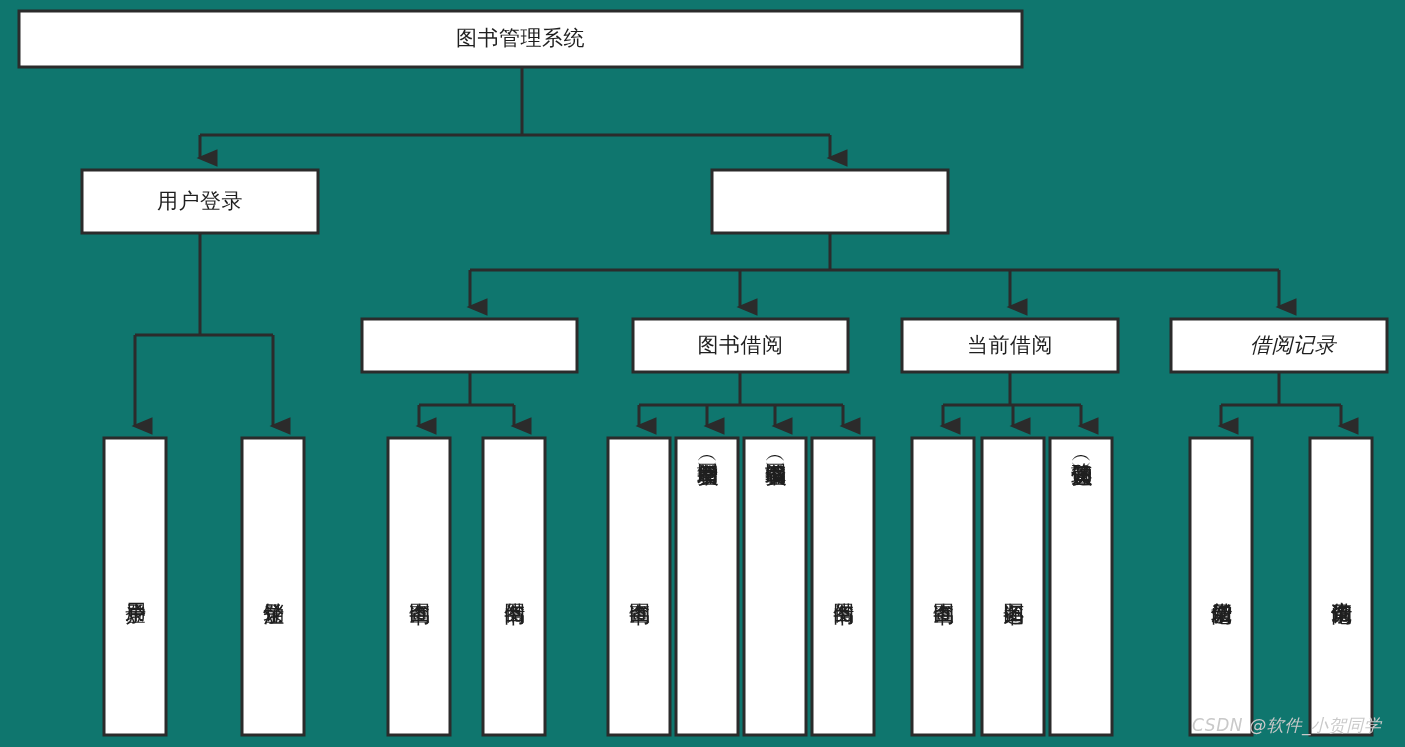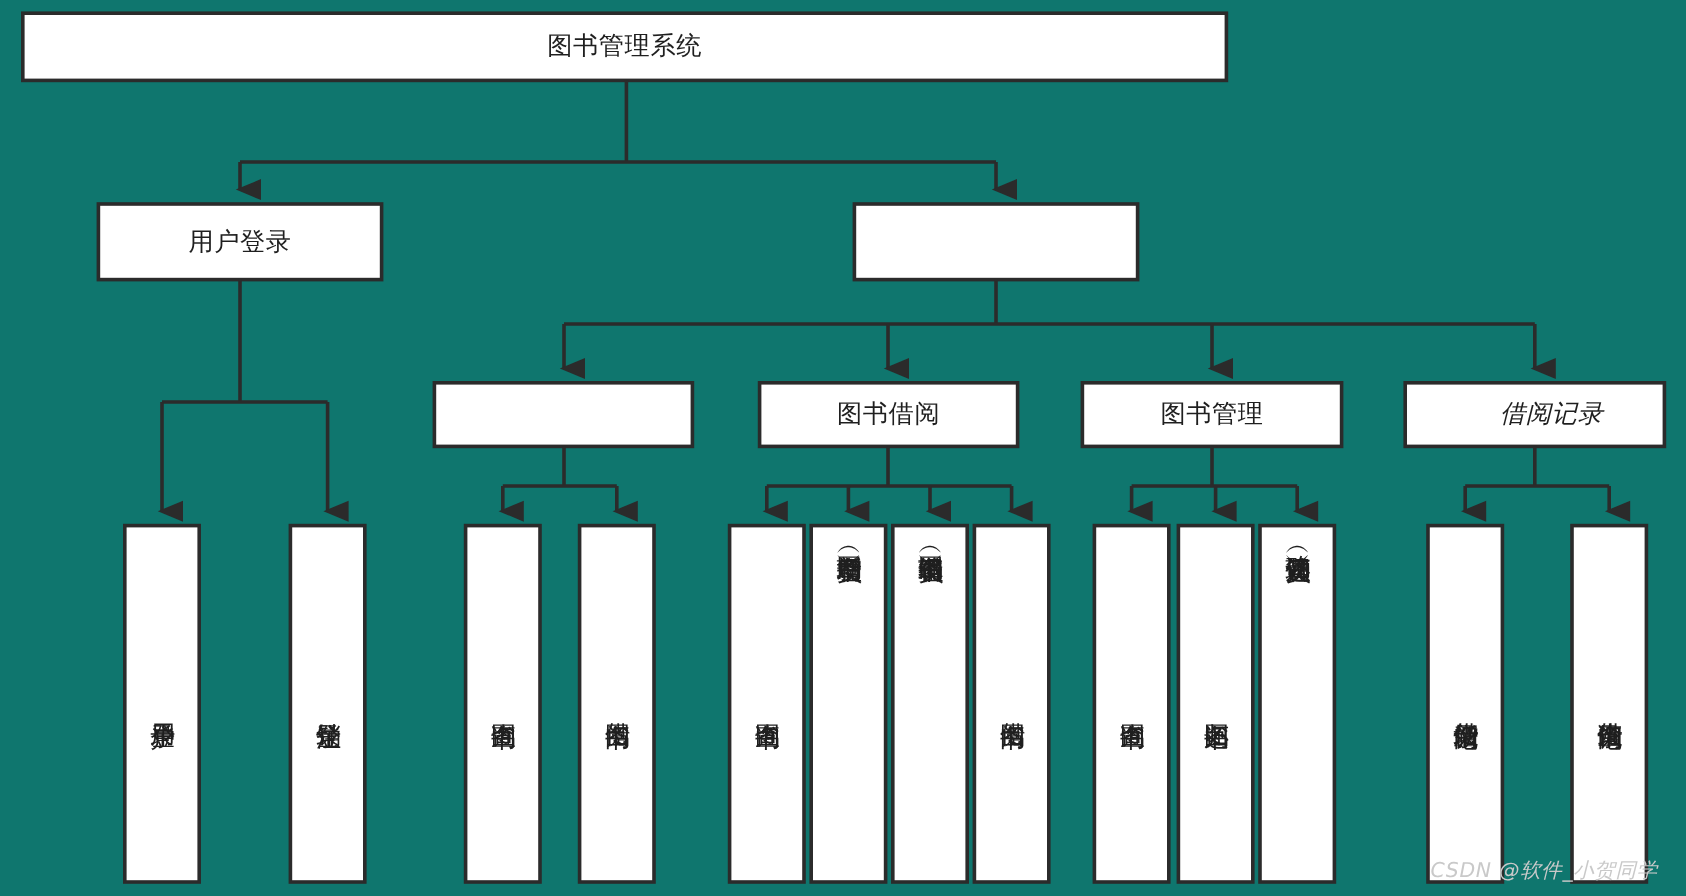--- a/index.html
+++ b/index.html
@@ -148,21 +148,21 @@
     <path class="connector" d="M 1221 405 L 1341 405"></path>
     <path class="connector" marker-end="url(#arrow)" d="M 1221 405 L 1221 426"></path>
     <path class="connector" marker-end="url(#arrow)" d="M 1341 405 L 1341 426"></path>
   </svg>
 
   <div class="node-label-h" style="left:19px; top:11px; width:1003px; height:56px;">图书管理系统</div>
 
   <div class="node-label-h" style="left:82px; top:170px; width:236px; height:63px;">用户登录</div>
 
   <div class="node-label-h" style="left:633px; top:319px; width:215px; height:53px;">图书借阅</div>
-  <div class="node-label-h" style="left:902px; top:319px; width:216px; height:53px;">图书管理</div>
+  <div class="node-label-h" style="left:902px; top:319px; width:216px; height:53px;">当前借阅</div>
   <div class="node-label-h" style="left:1171px; top:319px; width:244px; height:53px;font-style:italic;">借阅记录</div>
 
   <div class="node-label-v" style="left:104px; top:438px; width:62px; height:297px;">用户登录</div>
   <div class="node-label-v" style="left:242px; top:438px; width:62px; height:297px;">注销登录</div>
   <div class="node-label-v" style="left:388px; top:438px; width:62px; height:297px;">查询图书</div>
   <div class="node-label-v" style="left:483px; top:438px; width:62px; height:297px;">借阅图书</div>
   <div class="node-label-v" style="left:608px; top:438px; width:62px; height:297px;">查询图书</div>
   <div class="node-label-v" style="left:676px; top:438px; width:62px; height:297px; justify-content:flex-start; padding-top:8px; box-sizing:border-box;">新增图书（管理员）</div>
   <div class="node-label-v" style="left:744px; top:438px; width:62px; height:297px; justify-content:flex-start; padding-top:8px; box-sizing:border-box;">编辑图书（管理员）</div>
   <div class="node-label-v" style="left:812px; top:438px; width:62px; height:297px;">借阅图书</div>

